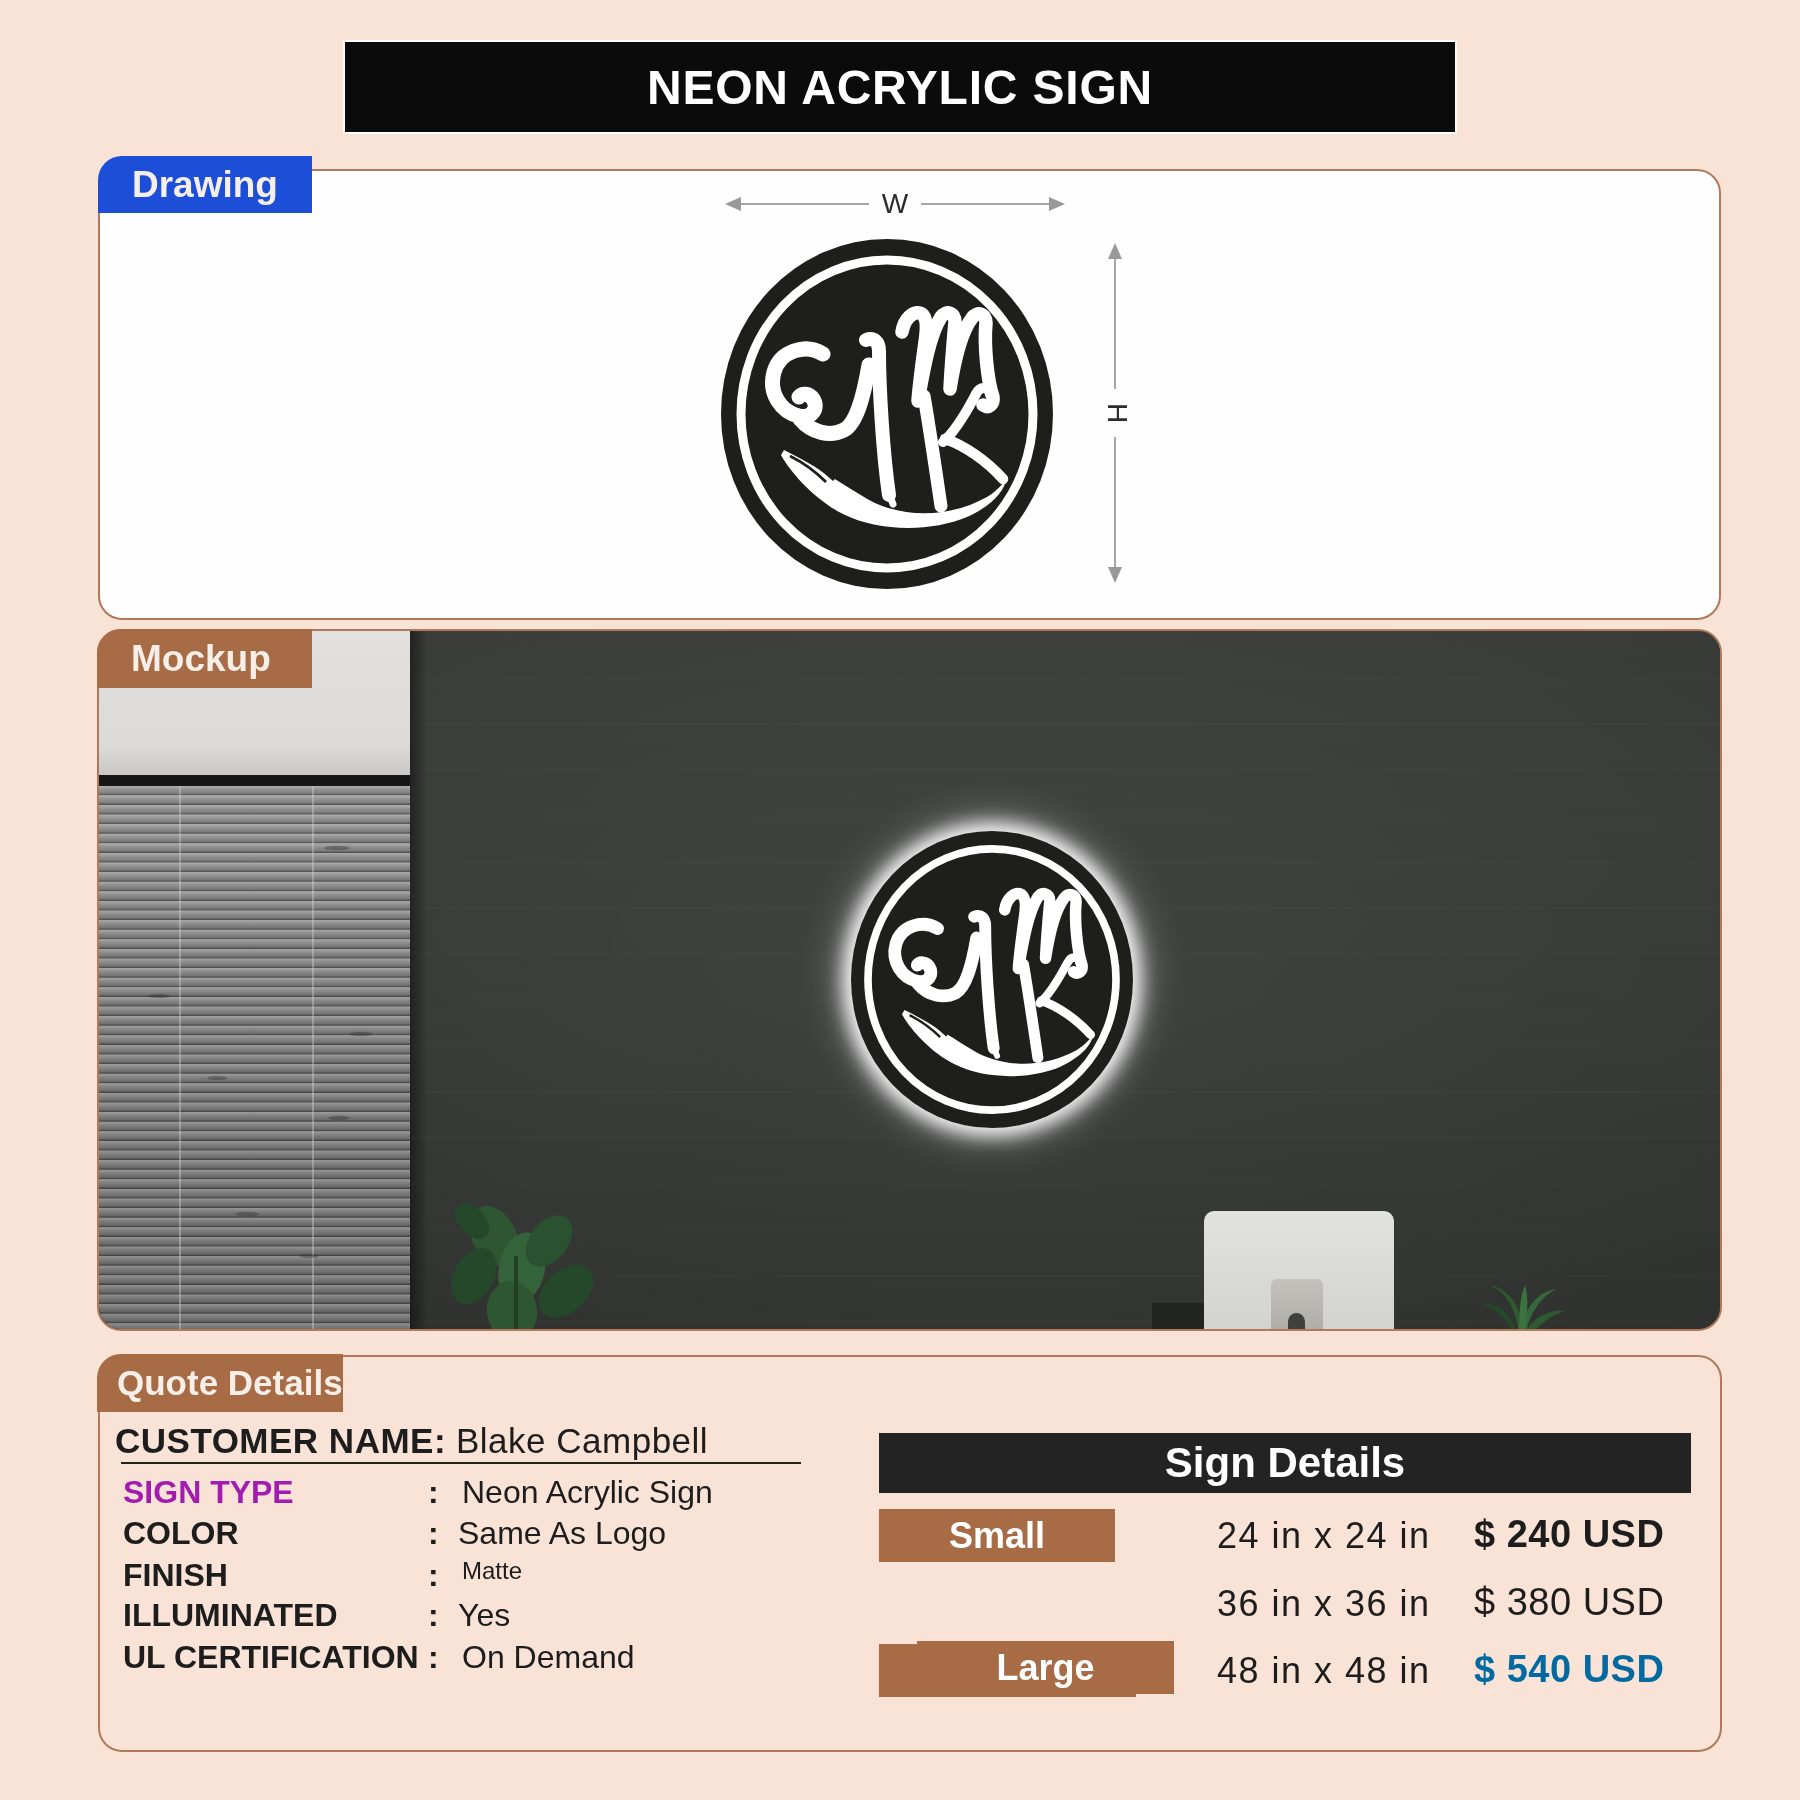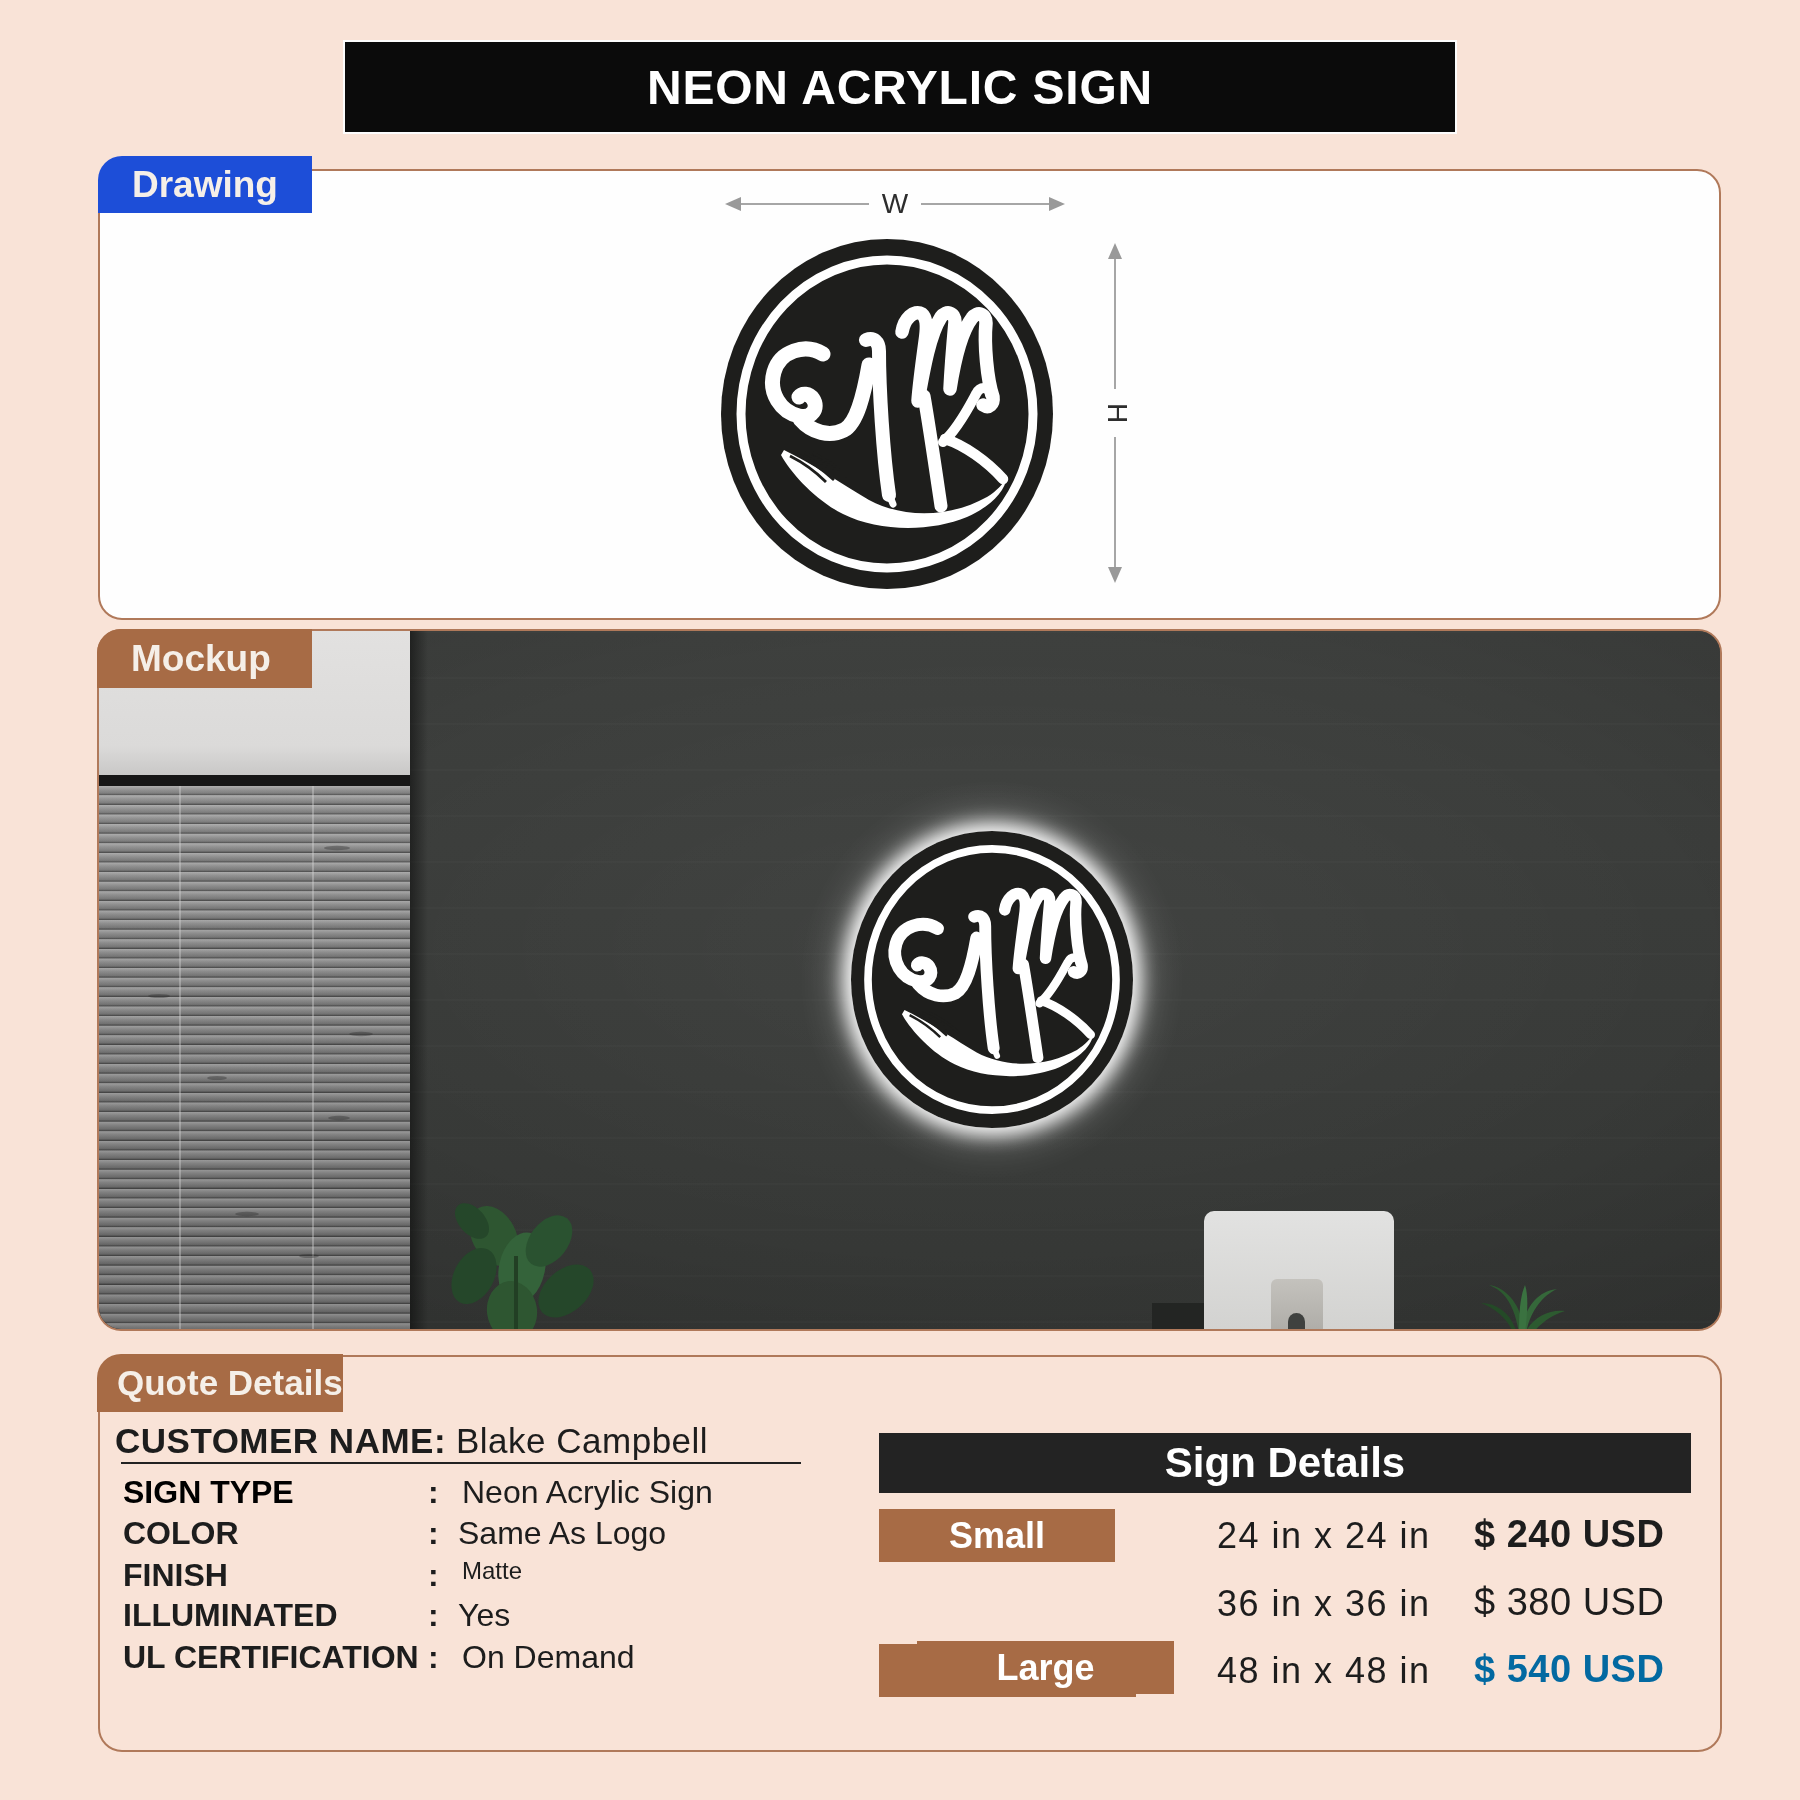--- a/index.html
+++ b/index.html
@@ -186,21 +186,21 @@
 <div class="abs" style="left:97px;top:1354px;width:246px;height:58px;background:#a76b45;border-radius:24px 0 0 0;display:flex;align-items:center;">
   <div style="color:#f5efe8;font-weight:bold;font-size:35px;margin-left:20px;">Quote Details</div>
 </div>
 
 <div class="abs" style="left:115px;top:1421px;font-size:35px;font-weight:bold;color:#1d1d1d;letter-spacing:0.5px;">CUSTOMER NAME:</div>
 
 <div class="abs" style="left:456px;top:1421px;font-size:35px;color:#1d1d1d;letter-spacing:0.5px;">Blake Campbell</div>
 
 <div class="abs" style="left:121px;top:1462px;width:680px;height:2px;background:#222;"></div>
 
-<div class="abs" style="left:123px;top:1474px;font-size:32px;font-weight:bold;color:#000000;">SIGN TYPE</div>
+<div class="abs" style="left:123px;top:1474px;font-size:32px;font-weight:bold;color:#a21caf;">SIGN TYPE</div>
 <div class="abs" style="left:428px;top:1474px;font-size:32px;font-weight:bold;color:#1d1d1d;">:</div>
 <div class="abs" style="left:462px;top:1474px;font-size:32px;color:#1d1d1d;">Neon Acrylic Sign</div>
 
 <div class="abs" style="left:123px;top:1515px;font-size:32px;font-weight:bold;color:#1d1d1d;">COLOR</div>
 <div class="abs" style="left:428px;top:1515px;font-size:32px;font-weight:bold;color:#1d1d1d;">:</div>
 <div class="abs" style="left:458px;top:1515px;font-size:32px;color:#1d1d1d;">Same As Logo</div>
 
 <div class="abs" style="left:123px;top:1557px;font-size:32px;font-weight:bold;color:#1d1d1d;">FINISH</div>
 <div class="abs" style="left:428px;top:1557px;font-size:32px;font-weight:bold;color:#1d1d1d;">:</div>
 <div class="abs" style="left:462px;top:1557px;font-size:24px;color:#1d1d1d;">Matte</div>

